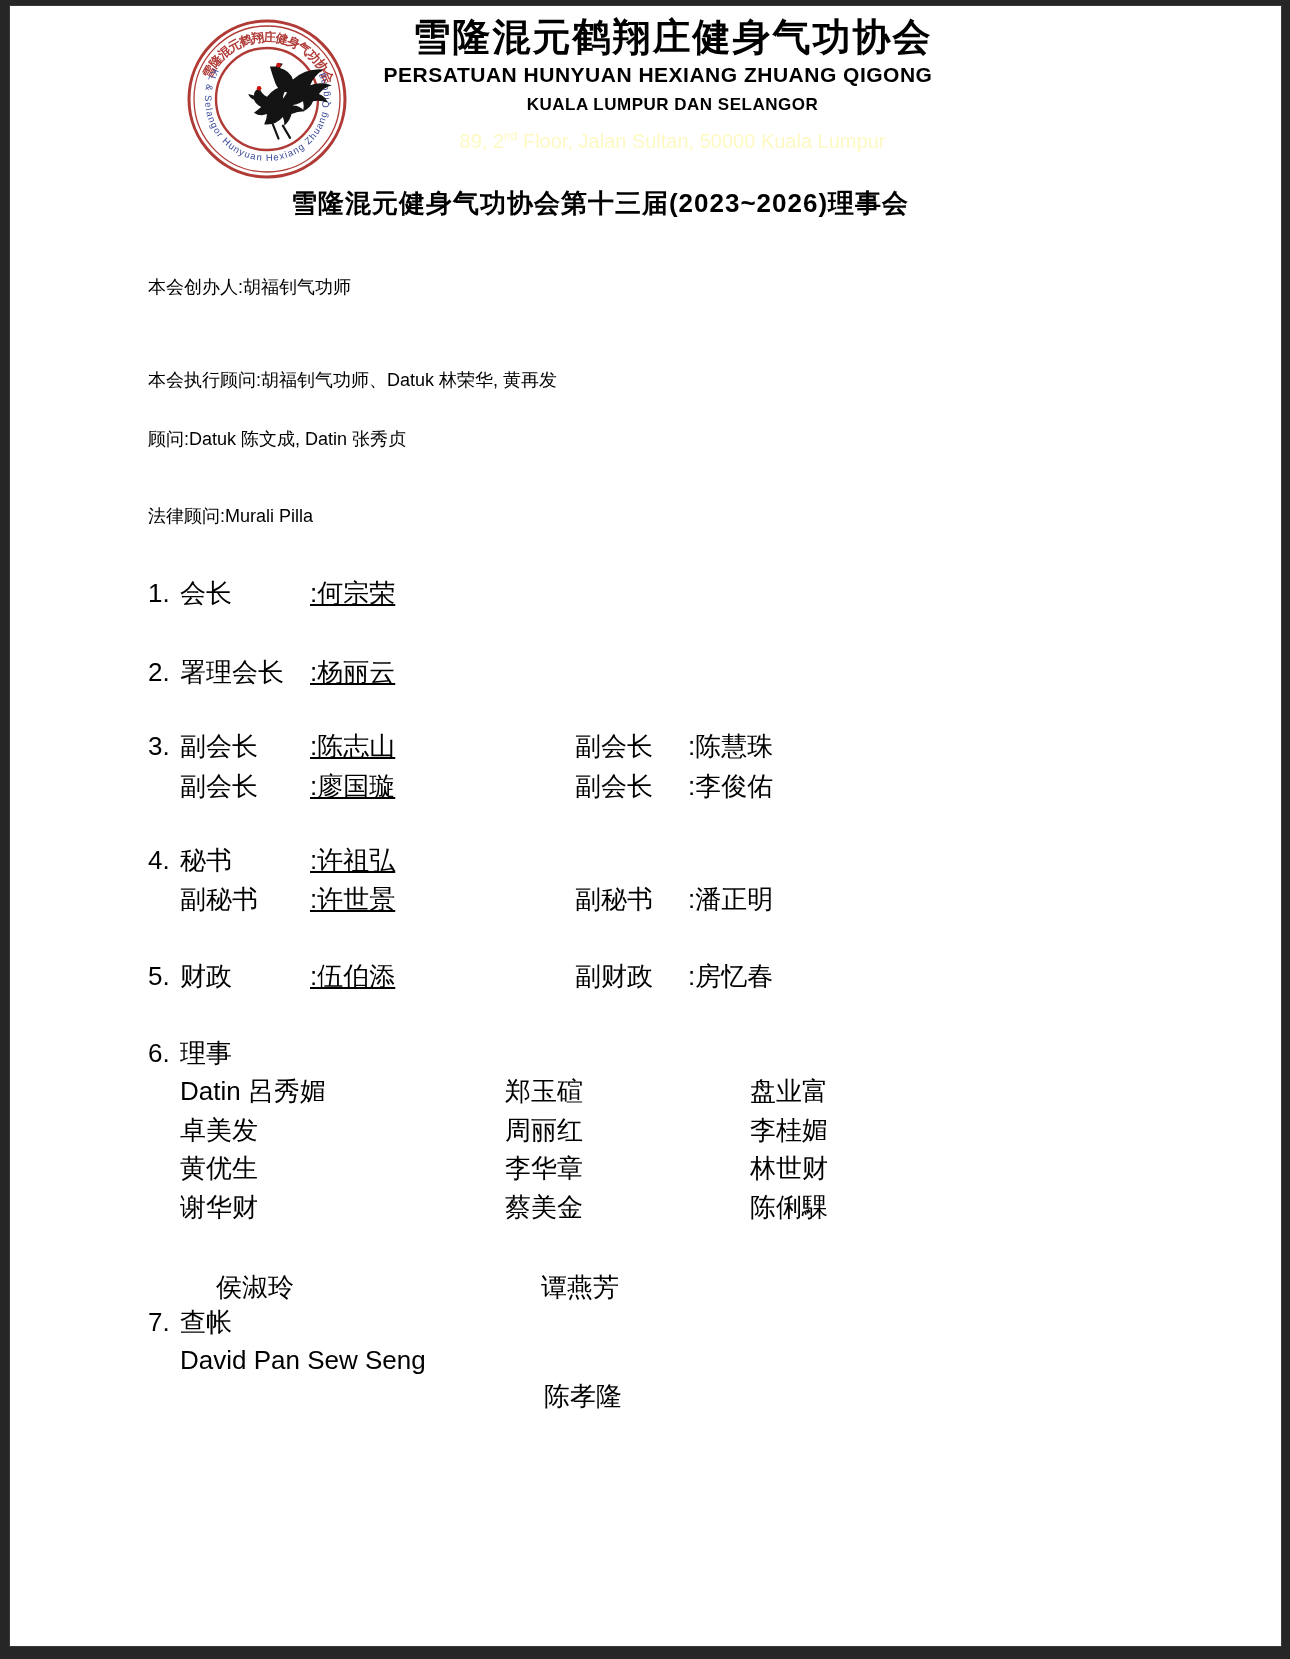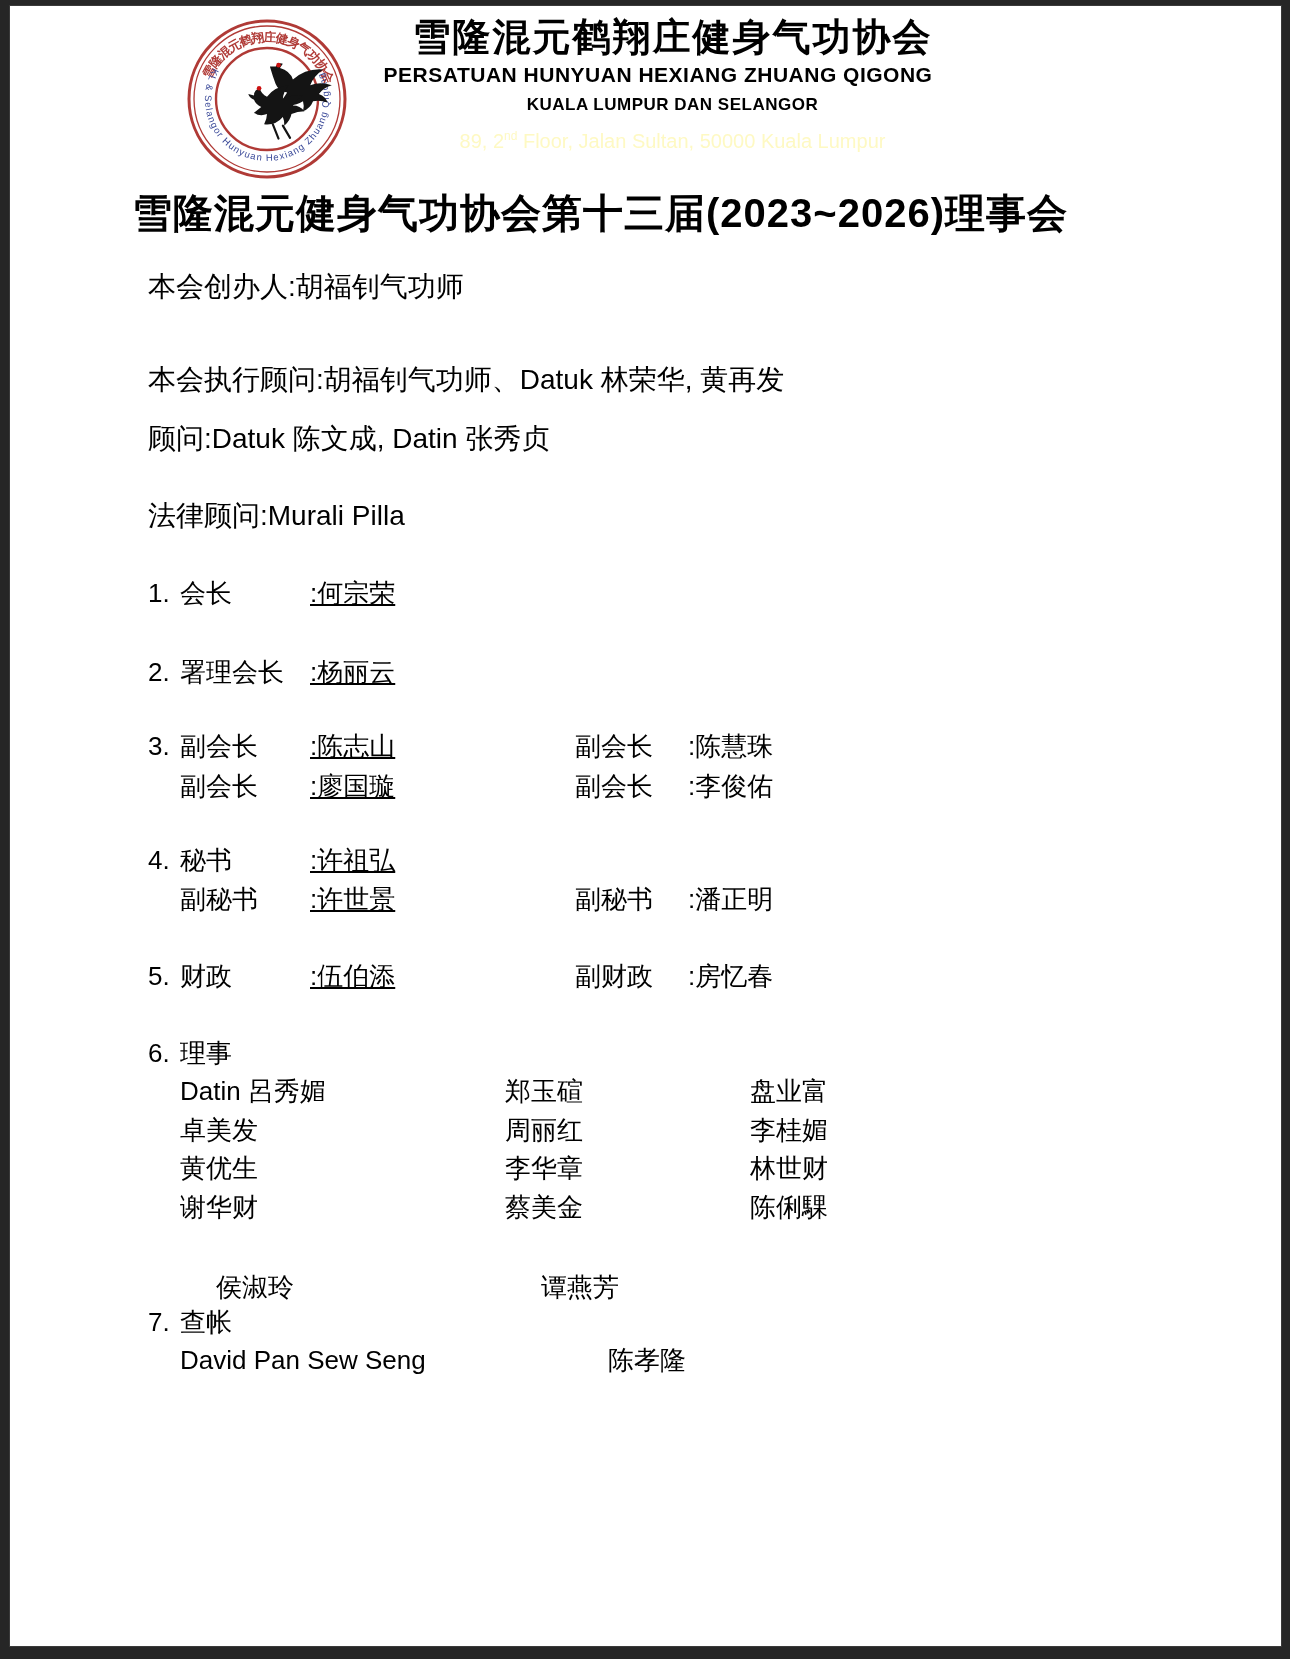--- a/index.html
+++ b/index.html
@@ -31,36 +31,36 @@
     left:0;right:0;top:95px;text-align:center;padding-left:55px;
     font-size:17px;font-weight:bold;letter-spacing:0.5px;white-space:nowrap;
   }
   .org-addr{
     left:0;right:0;top:129px;text-align:center;padding-left:55px;
     font-size:20px;color:#fef9c3;white-space:nowrap;
   }
   .org-addr sup{font-size:12px;}
   .doc-title{
     left:0;right:0;top:186px;text-align:center;padding-right:90px;
-    font-size:40px;font-weight:bold;letter-spacing:1px;white-space:nowrap;
+    font-size:26px;font-weight:bold;letter-spacing:1px;white-space:nowrap;
   }
   
-  .line{font-size:28px;white-space:nowrap;line-height:32px;}
+  .line{font-size:18px;white-space:nowrap;line-height:32px;}
   .row{left:0;top:0;width:100%;height:34px;}
   .row span{position:absolute;font-size:26px;white-space:nowrap;line-height:32px;}
   .c-num{left:148px;}
   .c-llabel{left:180px;}
   .c-lvalue{left:310px;text-decoration:underline;}
   .c-rlabel{left:575px;}
   .c-rvalue{left:688px;text-align:right;}
   .d-c1{left:180px;}
   .d-c2{left:505px;}
   .d-c3{left:750px;text-align:center;}
   .a-c1{left:180px;}
-  .a-c2{left:608px;}
+  .a-c2{left:544px;margin-top:36px;}
 </style>
 </head>
 <body>
 
 <div class="page-bg"></div>
 
 <svg class="abs logo" viewBox="0 0 209 163">
   <circle cx="104" cy="81" r="78" fill="#ffffff" stroke="#b03a36" stroke-width="3"></circle>
   <circle cx="104" cy="81" r="73" fill="none" stroke="#b03a36" stroke-width="1.3"></circle>
   <circle cx="104" cy="81" r="51" fill="none" stroke="#b03a36" stroke-width="2.4"></circle>

